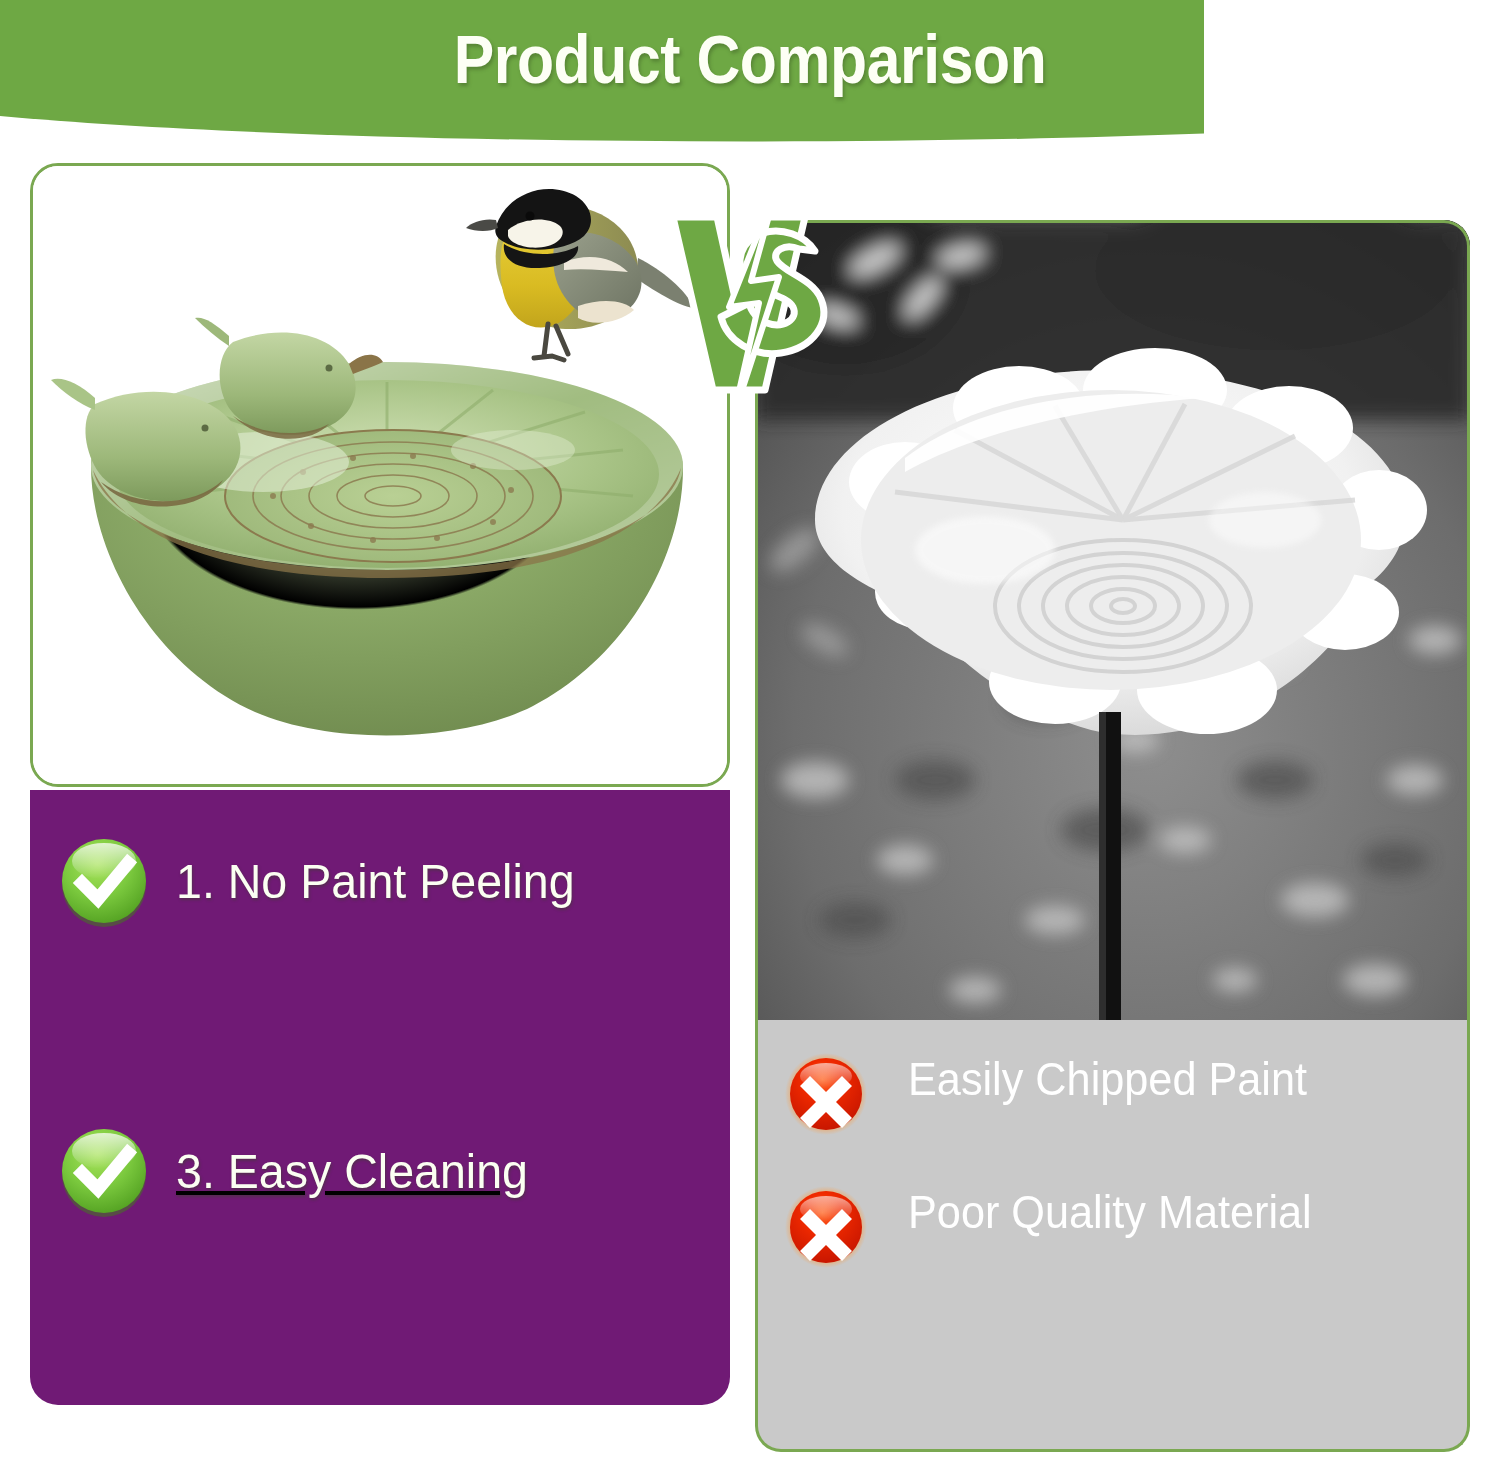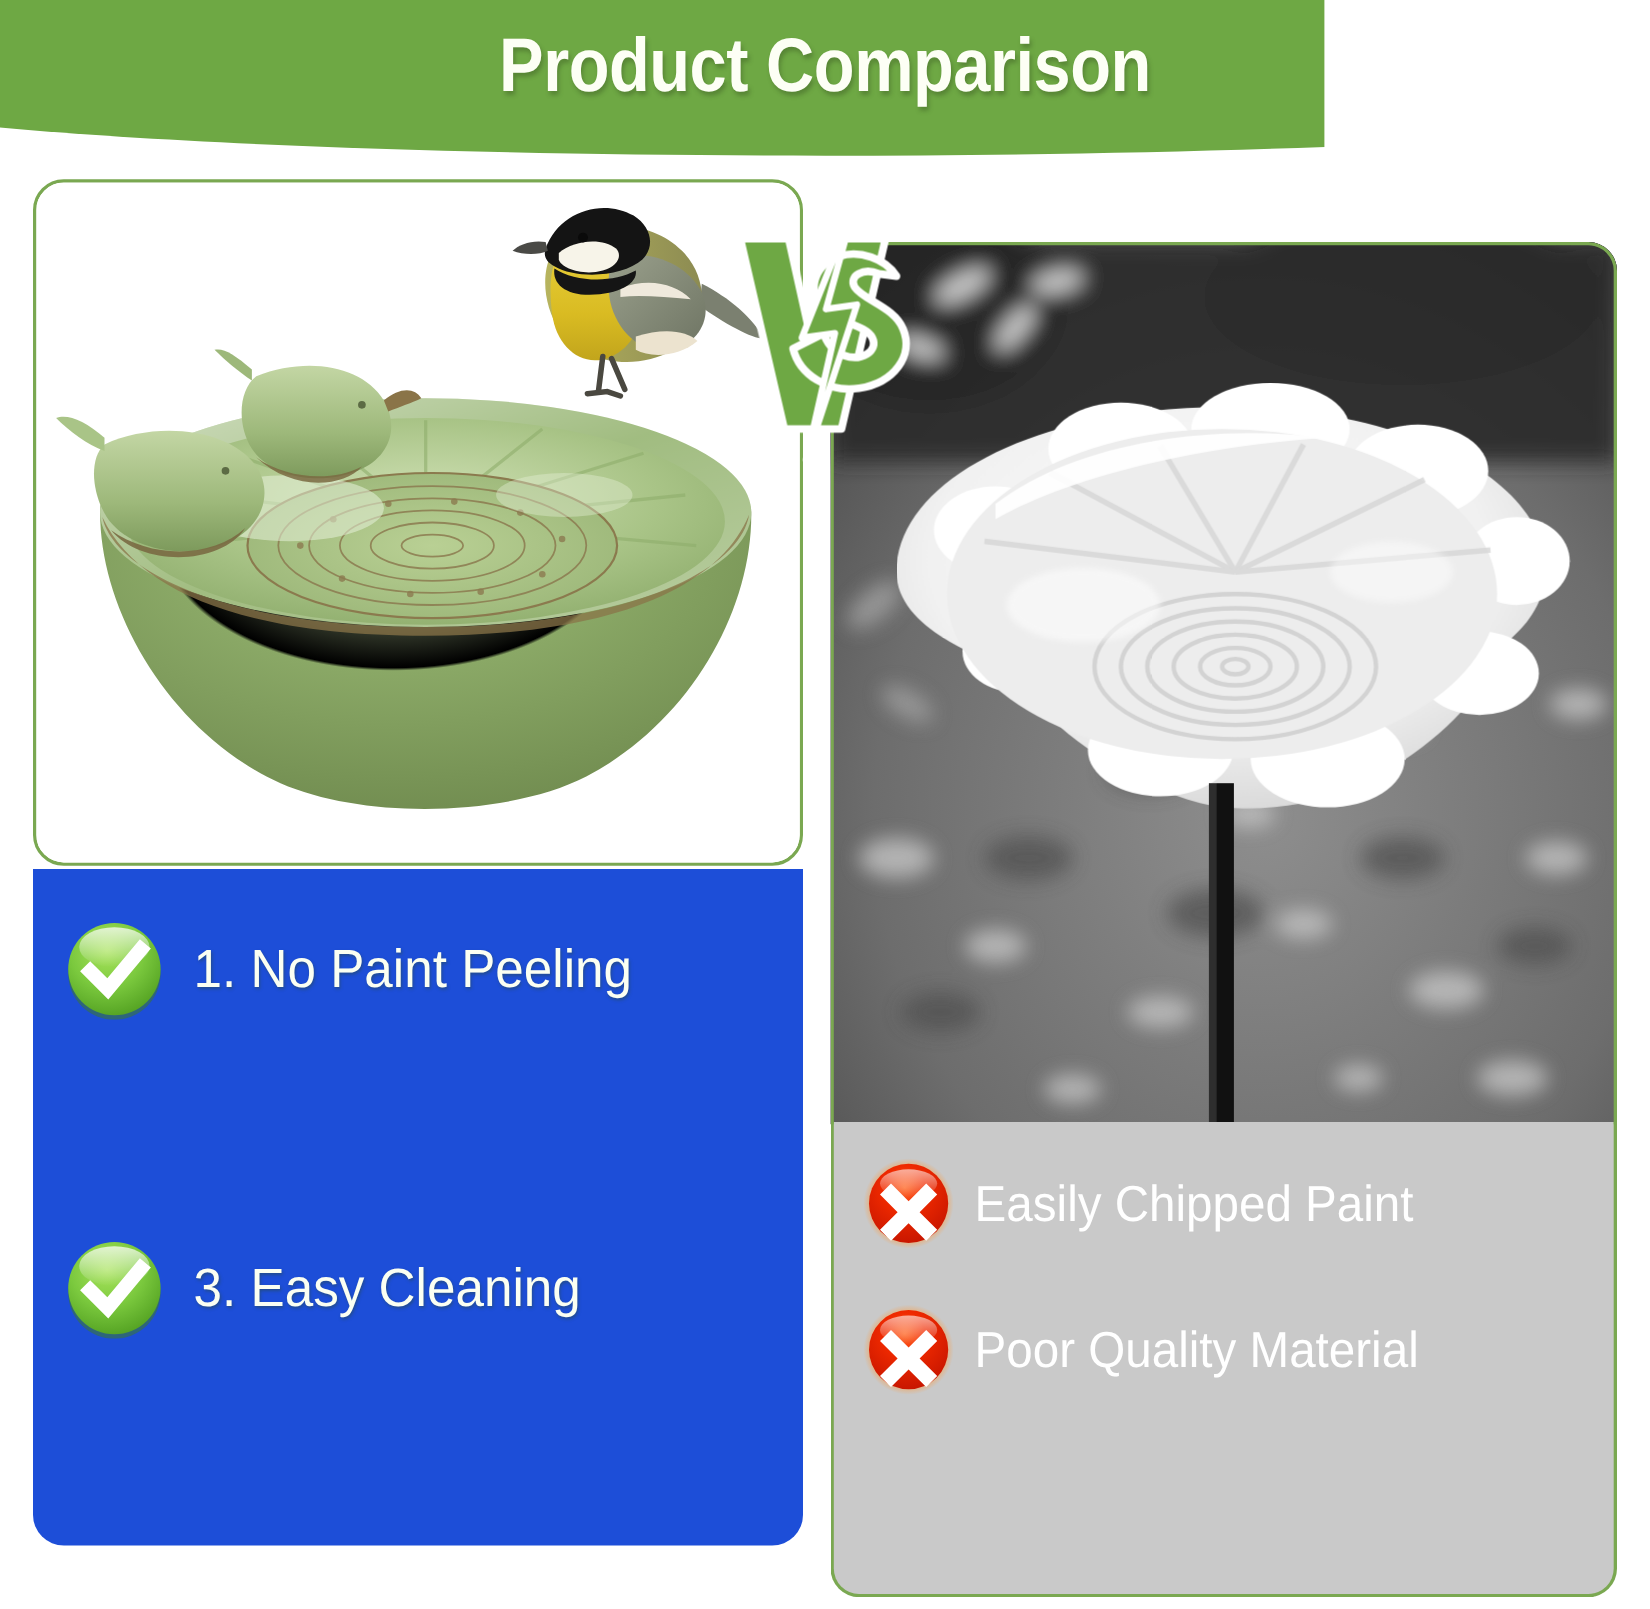--- a/index.html
+++ b/index.html
@@ -27,30 +27,30 @@
 
   #left-photo-card{
     position:absolute;left:0;top:0;width:700px;height:624px;
     border:3px solid #7aa851;border-radius:28px;background:#fff;
     box-sizing:border-box;overflow:hidden;
   }
   #ceramic-birdbath{position:absolute;left:0;top:0;width:700px;height:624px;}
 
   #left-features-panel{
     position:absolute;left:0;top:627px;width:700px;height:615px;
-    background:#1d4ed8;border-radius:0 0 28px 28px;
+    background:#701a75;border-radius:0 0 28px 28px;
     box-shadow:0 1px 0 #fff;
   }
   .feature-row{
     position:absolute;left:28px;display:flex;align-items:center;gap:26px;
     width:650px;
   }
   .feature-row.r1{top:45px;}
   .feature-row.r2{top:190px;}
-  .feature-row.r3{top:335px;}
+  .feature-row.r3{top:335px;text-decoration:underline;}
   .check-badge{width:92px;height:92px;flex:0 0 92px;position:relative;}
   .feature-text{
     color:#fbfff2;font-size:49px;font-weight:normal;white-space:nowrap;
     text-shadow:1px 2px 3px rgba(45,75,25,0.4);
     transform:scaleX(0.95);transform-origin:left center;
   }
 
   
   #vs-badge{position:absolute;left:655px;top:185px;width:180px;height:235px;z-index:40;}
 
@@ -65,21 +65,21 @@
     border-radius:26px 26px 0 0;overflow:hidden;background:#6b6b6b;
   }
   #glass-birdbath-photo{position:absolute;left:0;top:0;width:715px;height:802px;}
 
   #right-cons-panel{
     position:absolute;left:0;top:800px;width:715px;height:432px;
     background:#c9c9c9;border:3px solid #7aa851;border-top:none;
     border-radius:0 0 26px 26px;box-sizing:border-box;
   }
   .con-row{
-    position:absolute;left:26px;display:flex;align-items:center;gap:18px;
+    position:absolute;left:26px;display:flex;align-items:flex-start;gap:40px;
     width:670px;
   }
   .con-row.c1{top:32px;}
   .con-row.c2{top:165px;}
   .con-row.c3{top:298px;}
   .x-badge{width:84px;height:84px;flex:0 0 84px;position:relative;}
   .con-text{
     color:#ffffff;font-size:46px;font-weight:normal;white-space:nowrap;
     transform:scaleX(0.94);transform-origin:left center;
   }

